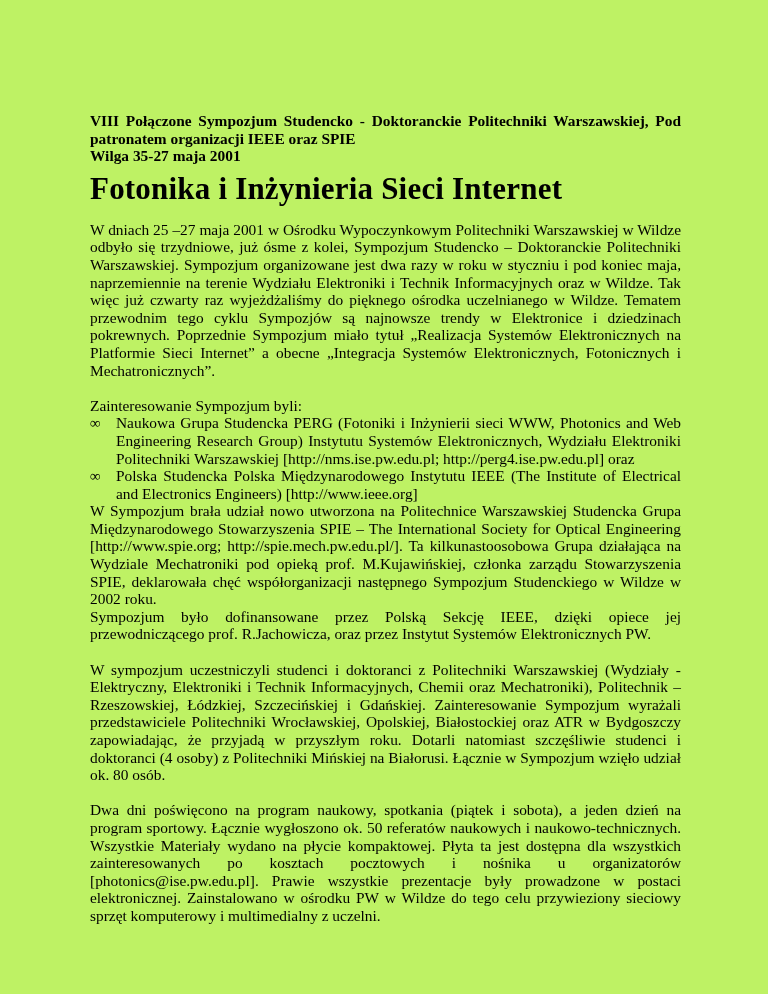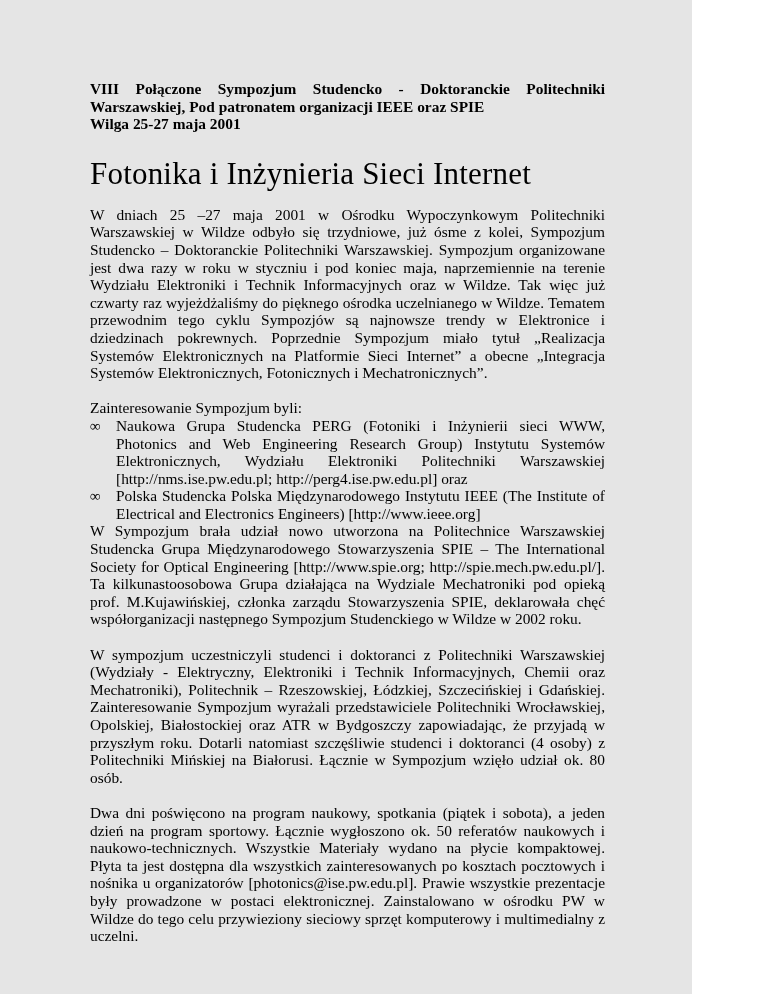--- a/index.html
+++ b/index.html
@@ -2,45 +2,45 @@
 <html><head>
 <meta charset="utf-8">
 <style>
   html, body {
     margin: 0;
     padding: 0;
     background: #ffffff;
   }
   .page {
     position: relative;
-    width: 692px;
+    width: 768px;
     height: 994px;
     box-sizing: border-box;
-    background: #e5e5e5;
+    background: #bef264;
     color: #000000;
     font-family: "Liberation Serif", "DejaVu Serif", serif;
     font-size: 15.4px;
     line-height: 17.6px;
-    padding: 80px 87px 40px 90px;
+    padding: 112px 87px 40px 90px;
     overflow: hidden;
   }
   .doc-header {
     font-weight: bold;
   }
   .doc-header-line1 {
     text-align: justify;
   }
   .doc-header-line2 {
     text-align: left;
   }
   .doc-title {
     font-size: 31px;
     line-height: 37px;
-    font-weight: normal;
-    margin: 22px 0 14px 0;
+    font-weight: bold;
+    margin: 5px 0 14px 0;
     letter-spacing: 0.2px;
   }
   .block {
     text-align: justify;
   }
   .block.gap {
     margin-top: 17.6px;
   }
   .block.bullet {
     position: relative;
@@ -51,27 +51,28 @@
     left: 0;
     top: 0;
   }
 </style>
 </head>
 <body>
 
 <div class="page">
   <div class="doc-header">
     <div class="doc-header-line1">VIII Połączone Sympozjum Studencko - Doktoranckie Politechniki Warszawskiej, Pod patronatem organizacji IEEE oraz SPIE</div>
-    <div class="doc-header-line2">Wilga 25-27 maja 2001</div>
+    <div class="doc-header-line2">Wilga 35-27 maja 2001</div>
   </div>
 
   <h1 class="doc-title">Fotonika i Inżynieria Sieci Internet</h1>
 
   <div id="doc-blocks">
       <div class="block paragraph">W dniach 25 –27 maja 2001 w Ośrodku Wypoczynkowym Politechniki Warszawskiej w Wildze odbyło się trzydniowe, już ósme z kolei, Sympozjum Studencko – Doktoranckie Politechniki Warszawskiej. Sympozjum organizowane jest dwa razy w roku w styczniu i pod koniec maja, naprzemiennie na terenie Wydziału Elektroniki i Technik Informacyjnych oraz w Wildze. Tak więc już czwarty raz wyjeżdżaliśmy do pięknego ośrodka uczelnianego w Wildze. Tematem przewodnim tego cyklu Sympozjów są najnowsze trendy w Elektronice i dziedzinach pokrewnych. Poprzednie Sympozjum miało tytuł „Realizacja Systemów Elektronicznych na Platformie Sieci Internet” a obecne „Integracja Systemów Elektronicznych, Fotonicznych i Mechatronicznych”.</div>
       <div class="block paragraph gap">Zainteresowanie Sympozjum byli:</div>
       <div class="block bullet"><span class="bullet-marker">∞</span><span>Naukowa Grupa Studencka PERG (Fotoniki i Inżynierii sieci WWW, Photonics and Web Engineering Research Group) Instytutu Systemów Elektronicznych, Wydziału Elektroniki Politechniki Warszawskiej [http://nms.ise.pw.edu.pl; http://perg4.ise.pw.edu.pl] oraz</span></div>
       <div class="block bullet"><span class="bullet-marker">∞</span><span>Polska Studencka Polska Międzynarodowego Instytutu IEEE (The Institute of Electrical and Electronics Engineers) [http://www.ieee.org]</span></div>
       <div class="block paragraph">W Sympozjum brała udział nowo utworzona na Politechnice Warszawskiej Studencka Grupa Międzynarodowego Stowarzyszenia SPIE – The International Society for Optical Engineering [http://www.spie.org; http://spie.mech.pw.edu.pl/]. Ta kilkunastoosobowa Grupa działająca na Wydziale Mechatroniki pod opieką prof. M.Kujawińskiej, członka zarządu Stowarzyszenia SPIE, deklarowała chęć współorganizacji następnego Sympozjum Studenckiego w Wildze w 2002 roku.</div>
+      <div class="block paragraph">Sympozjum było dofinansowane przez Polską Sekcję IEEE, dzięki opiece jej przewodniczącego prof. R.Jachowicza, oraz przez Instytut Systemów Elektronicznych PW.</div>
       <div class="block paragraph gap">W sympozjum uczestniczyli studenci i doktoranci z Politechniki Warszawskiej (Wydziały - Elektryczny, Elektroniki i Technik Informacyjnych, Chemii oraz Mechatroniki), Politechnik – Rzeszowskiej, Łódzkiej, Szczecińskiej i Gdańskiej. Zainteresowanie Sympozjum wyrażali przedstawiciele Politechniki Wrocławskiej, Opolskiej, Białostockiej oraz ATR w Bydgoszczy zapowiadając, że przyjadą w przyszłym roku. Dotarli natomiast szczęśliwie studenci i doktoranci (4 osoby) z Politechniki Mińskiej na Białorusi. Łącznie w Sympozjum wzięło udział ok. 80 osób.</div>
       <div class="block paragraph gap">Dwa dni poświęcono na program naukowy, spotkania (piątek i sobota), a jeden dzień na program sportowy. Łącznie wygłoszono ok. 50 referatów naukowych i naukowo-technicznych. Wszystkie Materiały wydano na płycie kompaktowej. Płyta ta jest dostępna dla wszystkich zainteresowanych po kosztach pocztowych i nośnika u organizatorów [photonics@ise.pw.edu.pl]. Prawie wszystkie prezentacje były prowadzone w postaci elektronicznej. Zainstalowano w ośrodku PW w Wildze do tego celu przywieziony sieciowy sprzęt komputerowy i multimedialny z uczelni.</div>
     </div>
 </div>
 
 </body></html>

